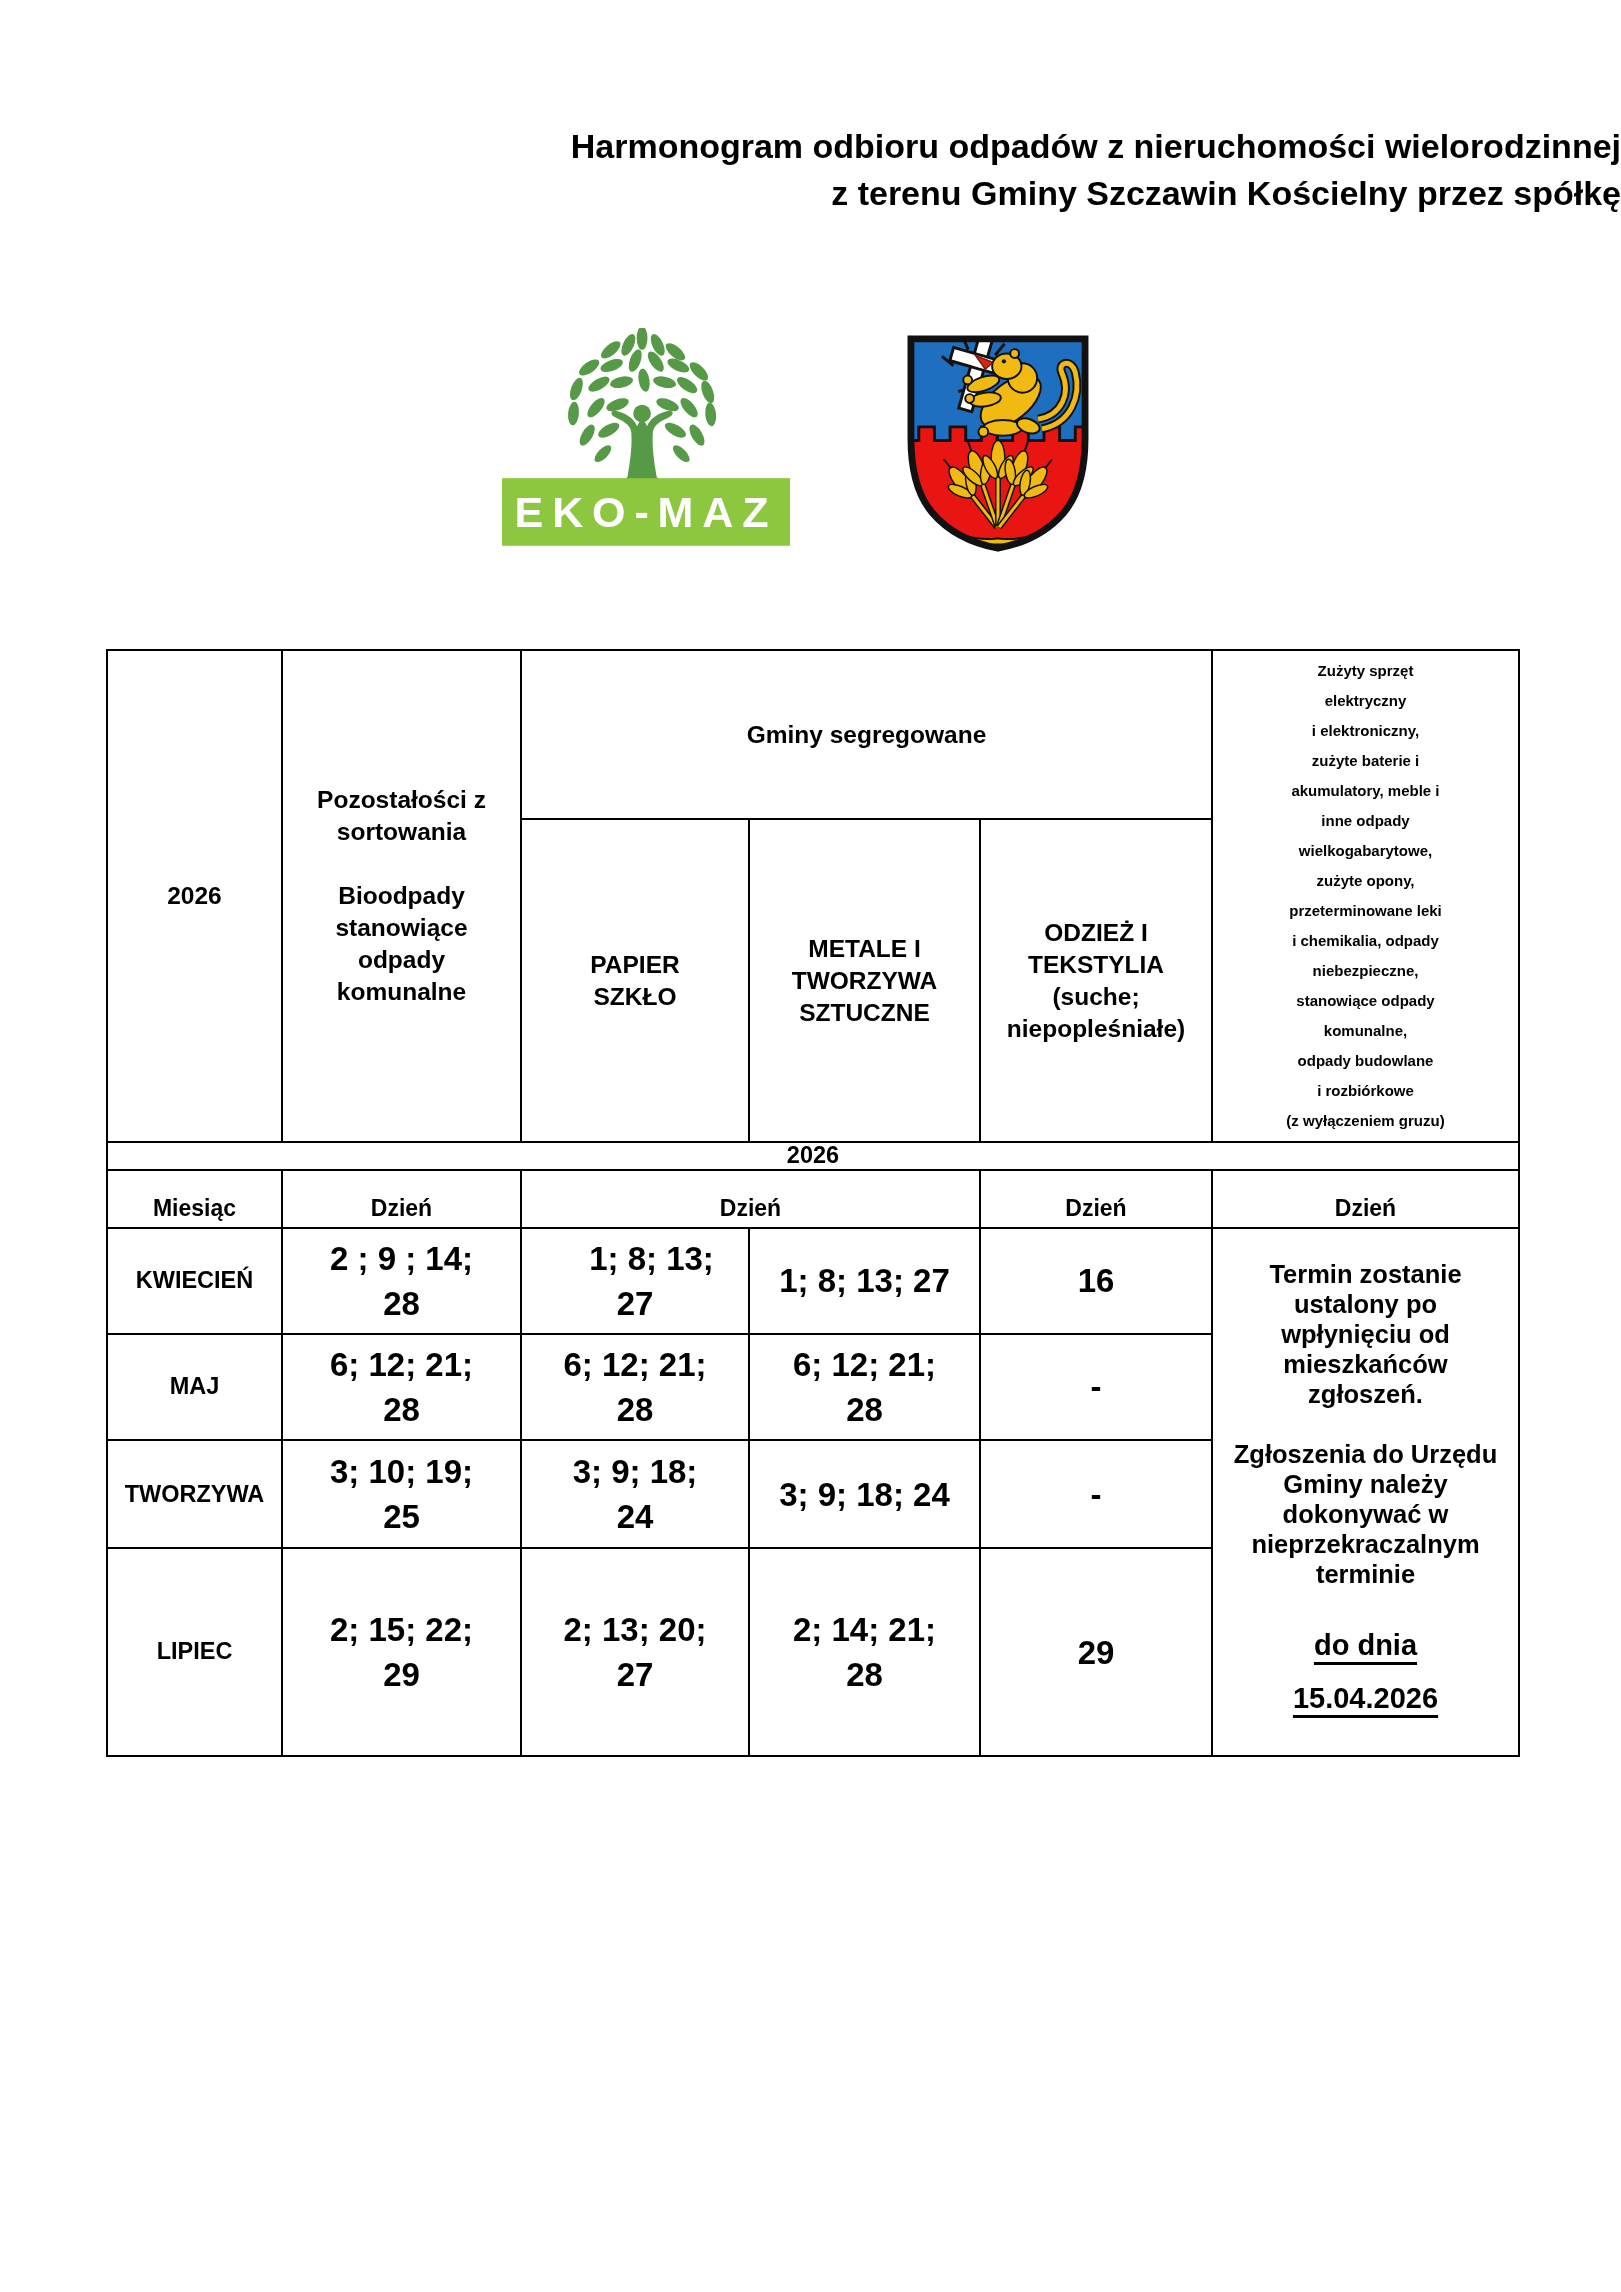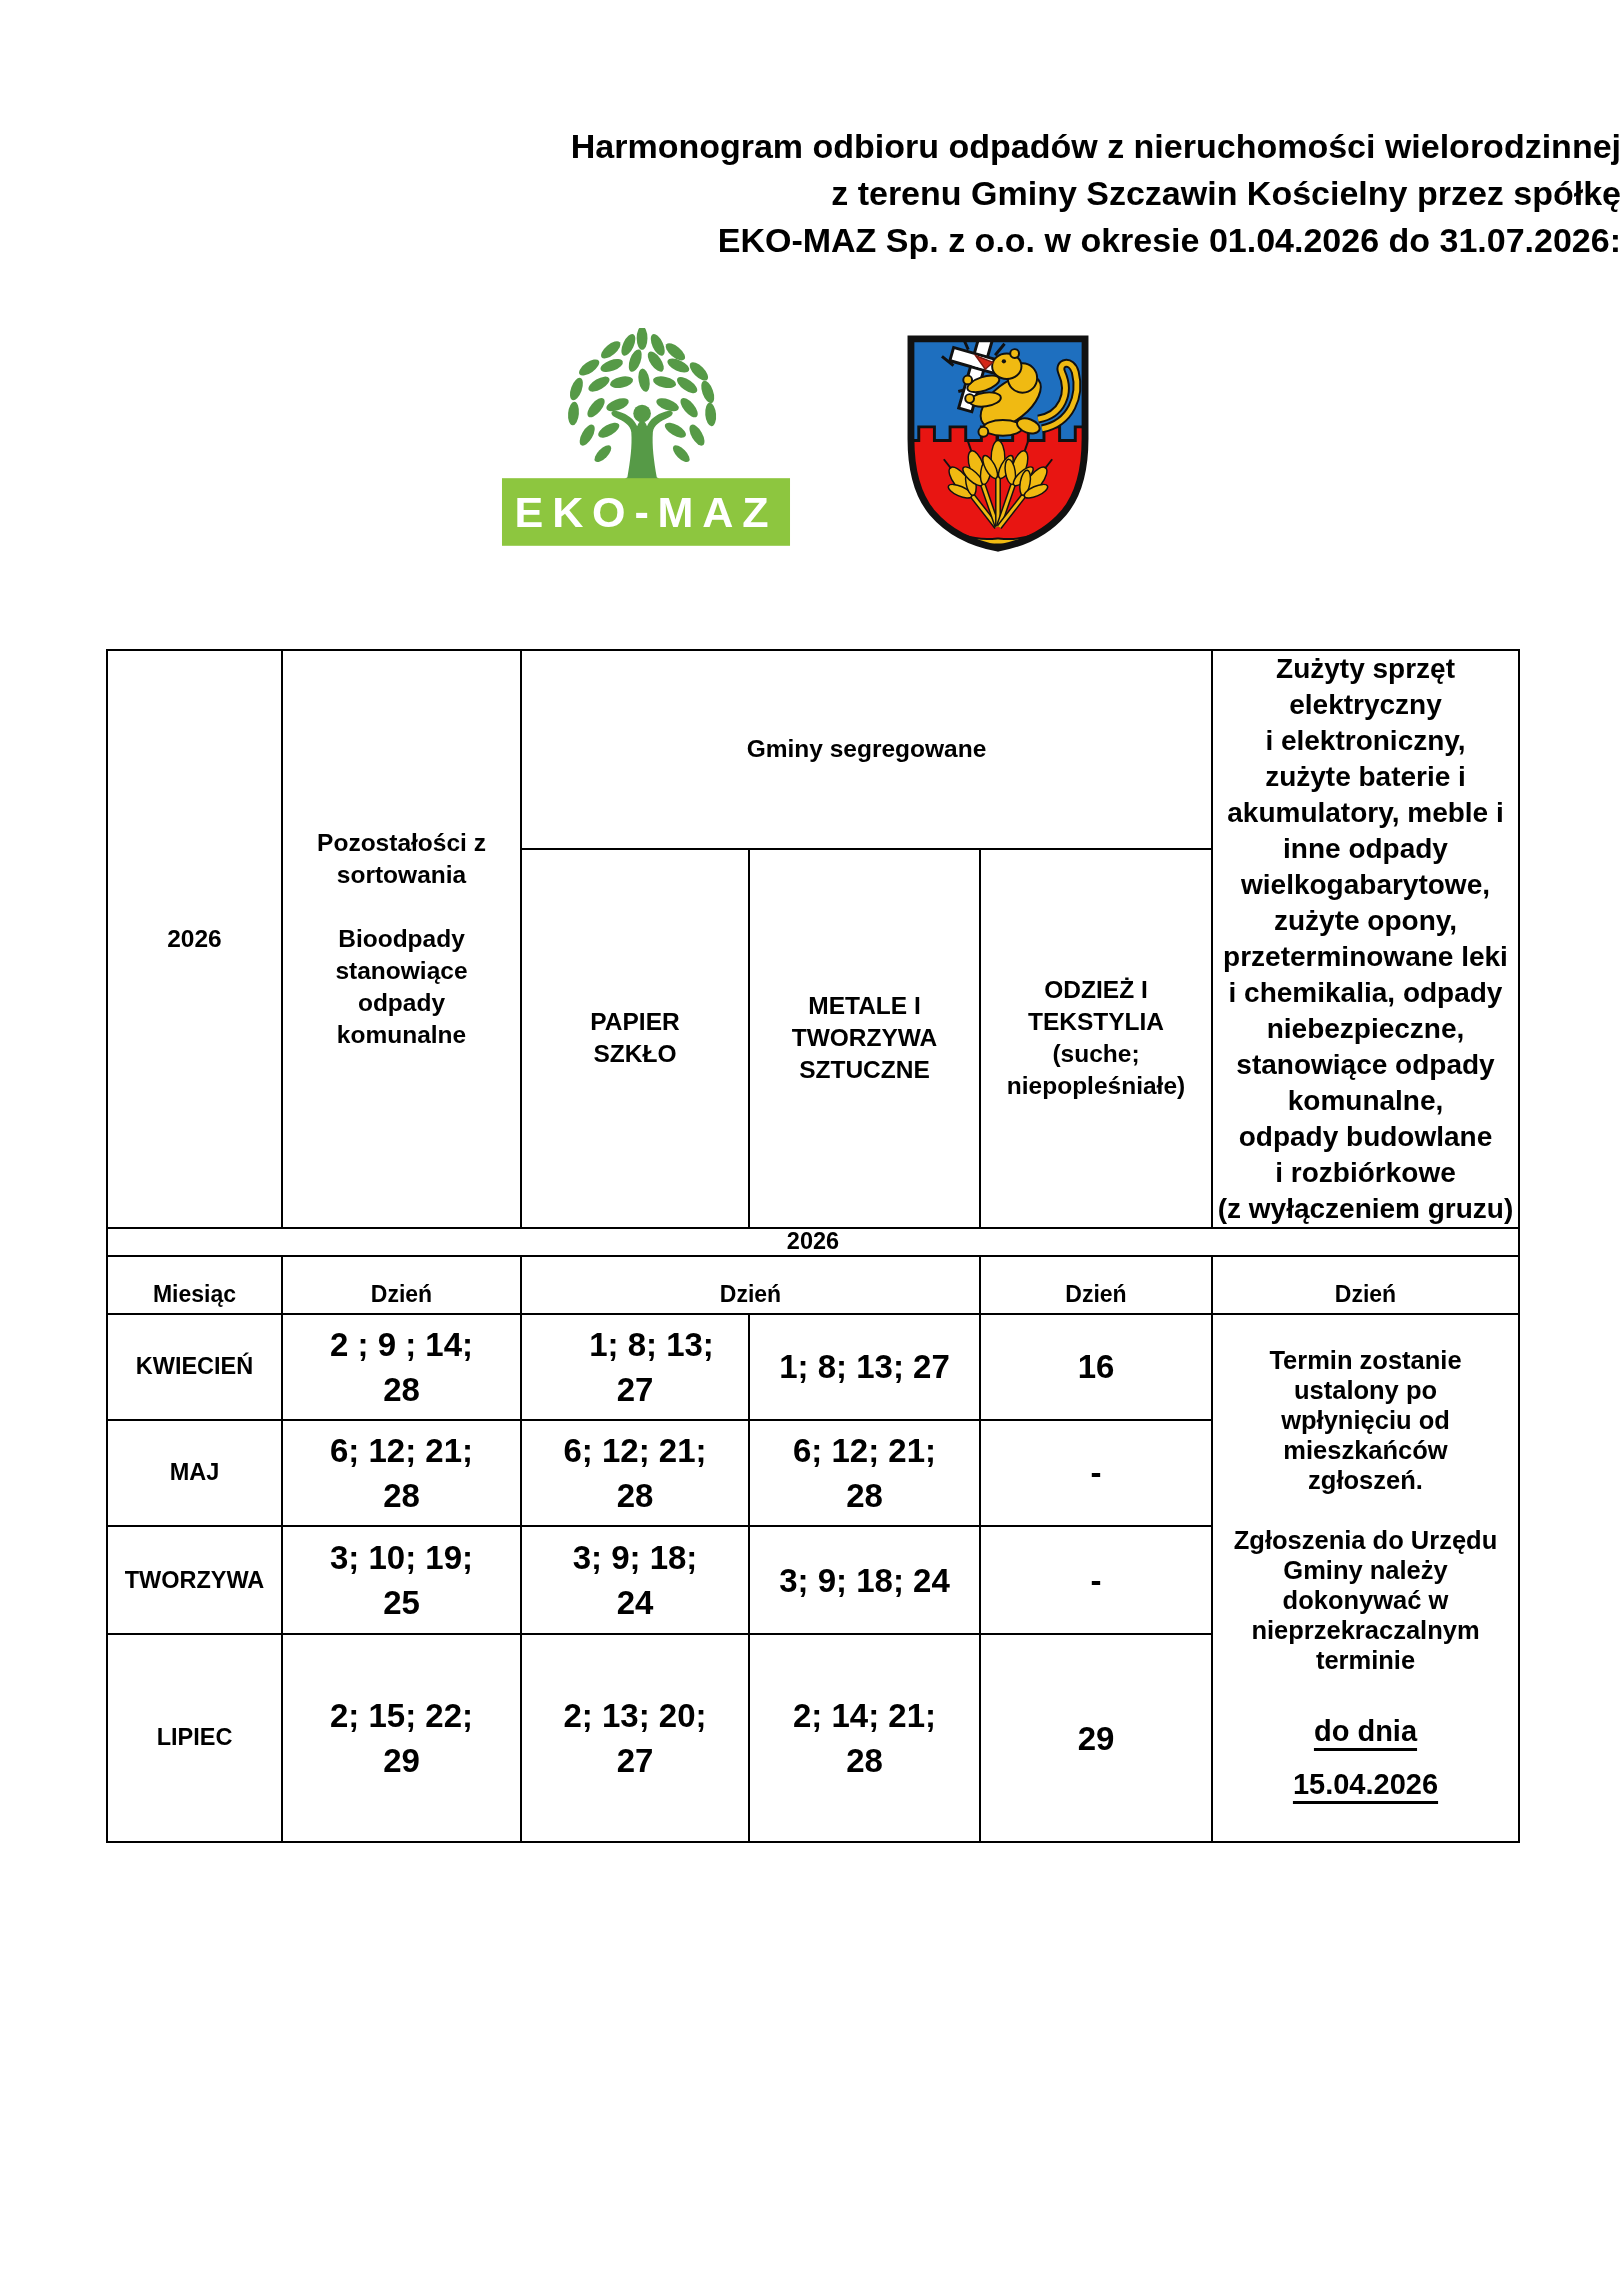--- a/index.html
+++ b/index.html
@@ -38,21 +38,21 @@
   }
   tr.r-head1{height:169px;}
   tr.r-head2{height:323px;}
   tr.r-band{height:28px;}
   tr.r-colhdr{height:58px;}
   tr.r-m1{height:91px;}
   tr.r-m2{height:93px;}
   tr.r-m3{height:94px;}
   tr.r-m4{height:181px;}
   td.hdr{font-size:24.5px;line-height:32px;}
-  td.right-hdr{font-size:28px;line-height:36px;}
+  td.right-hdr{font-size:15px;line-height:30px;}
   tr.r-band td{
     font-size:23.5px;line-height:25.5px;
     border-top-width:2.9px;border-bottom-width:2.9px;
   }
   tr.r-colhdr td{
     font-size:23px;line-height:29px;
     vertical-align:top;padding-top:23px;
     border-bottom-width:2.9px;
   }
   td.month{
@@ -79,21 +79,20 @@
   }
 </style>
 </head>
 <body>
 
 <div class="sheet">
 
   <div class="title">
     <div>Harmonogram odbioru odpadów z nieruchomości wielorodzinnej</div>
     <div>z terenu Gminy Szczawin Kościelny przez spółkę</div>
-    <div>EKO-MAZ Sp. z o.o. w okresie 01.04.2026 do 31.07.2026:</div>
   </div>
 
   <svg class="ekomaz-logo" width="290" height="222" viewBox="0 0 296 226">
     <g fill="#569a47">
 
       <path d="M129 152 C132 135 134 120 133 106 C132 98 125 95 117 91
                C110 88 112 82 120 85 C130 88 136 93 139 100
                C141 93 147 93 149 100 C152 93 158 88 168 85
                C176 82 178 88 171 91 C163 95 156 98 155 106
                C154 120 156 135 159 152

